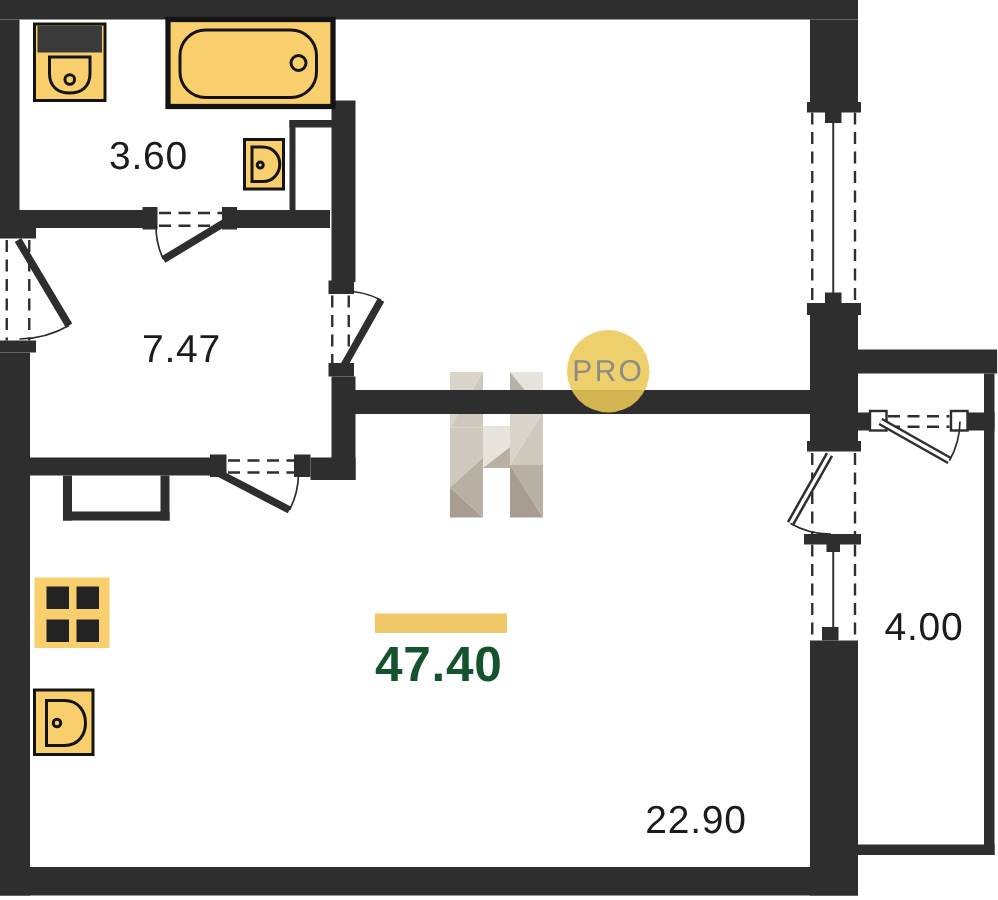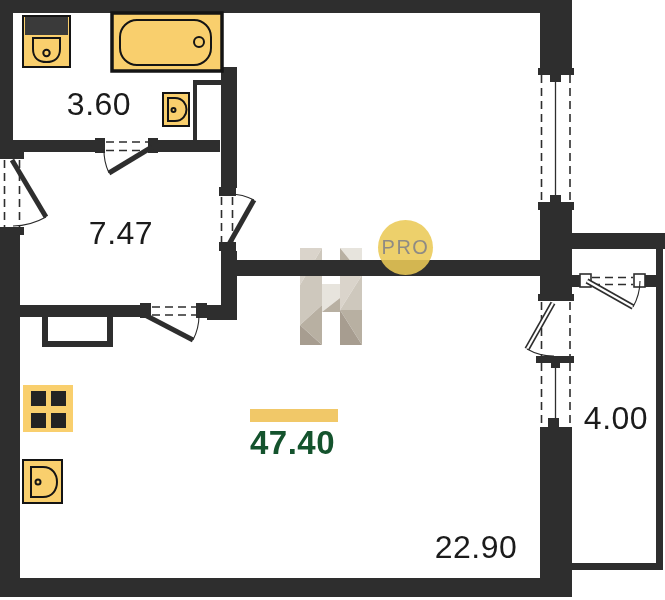--- a/index.html
+++ b/index.html
@@ -17,21 +17,21 @@
   .arc{stroke:#2a2a2a;stroke-width:1.1;fill:none;}
   .fix{fill:var(--fixture-fill);stroke:var(--fixture-outline);stroke-width:2;}
   .fix-noline{fill:var(--fixture-fill);}
   .fixline{stroke:var(--fixture-outline);stroke-width:2;fill:none;}
   .burner{fill:#232323;}
   .jamb-white{fill:#ffffff;stroke:var(--wall);stroke-width:1.6;}
   .wmA{fill:var(--wm-a);} .wmB{fill:var(--wm-b);} .wmC{fill:var(--wm-c);}
   .wmD{fill:var(--wm-d);} .wmE{fill:var(--wm-e);}
   .lbl{
     position:absolute;transform:translate(-50%,-50%);
-    font-size:32px;color:var(--label-text);white-space:nowrap;letter-spacing:0.5px;
+    font-size:26px;color:var(--label-text);white-space:nowrap;letter-spacing:0.5px;
   }
   .total-bar{position:absolute;left:250px;top:409px;width:88px;height:13px;background:var(--accent-bar);}
   .total-lbl{
     position:absolute;left:250px;top:424px;font-size:33px;font-weight:bold;
     color:#14532d;letter-spacing:0.5px;
   }
   .pro-text{
     font-size:20px;fill:var(--logo-text);letter-spacing:1.5px;
     font-family:"Liberation Sans", sans-serif;
   }
@@ -197,18 +197,18 @@
   </g>
 
   <g>
     <circle cx="405.5" cy="247.5" r="27.5" fill="var(--logo-circle)" fill-opacity="0.88"></circle>
     <text class="pro-text" x="405.5" y="254" text-anchor="middle">PRO</text>
   </g>
 </svg>
 
   <div class="lbl" style="left:99px;top:104px">3.60</div>
   <div class="lbl" style="left:121px;top:233px">7.47</div>
-  <div class="lbl" style="left:476px;top:547px">22.90</div>
+  <div class="lbl" style="left:464px;top:547px">22.90</div>
   <div class="lbl" style="left:616px;top:418px">4.00</div>
 
   <div class="total-bar"></div>
   <div class="total-lbl">47.40</div>
 </div>
 
 </body></html>

